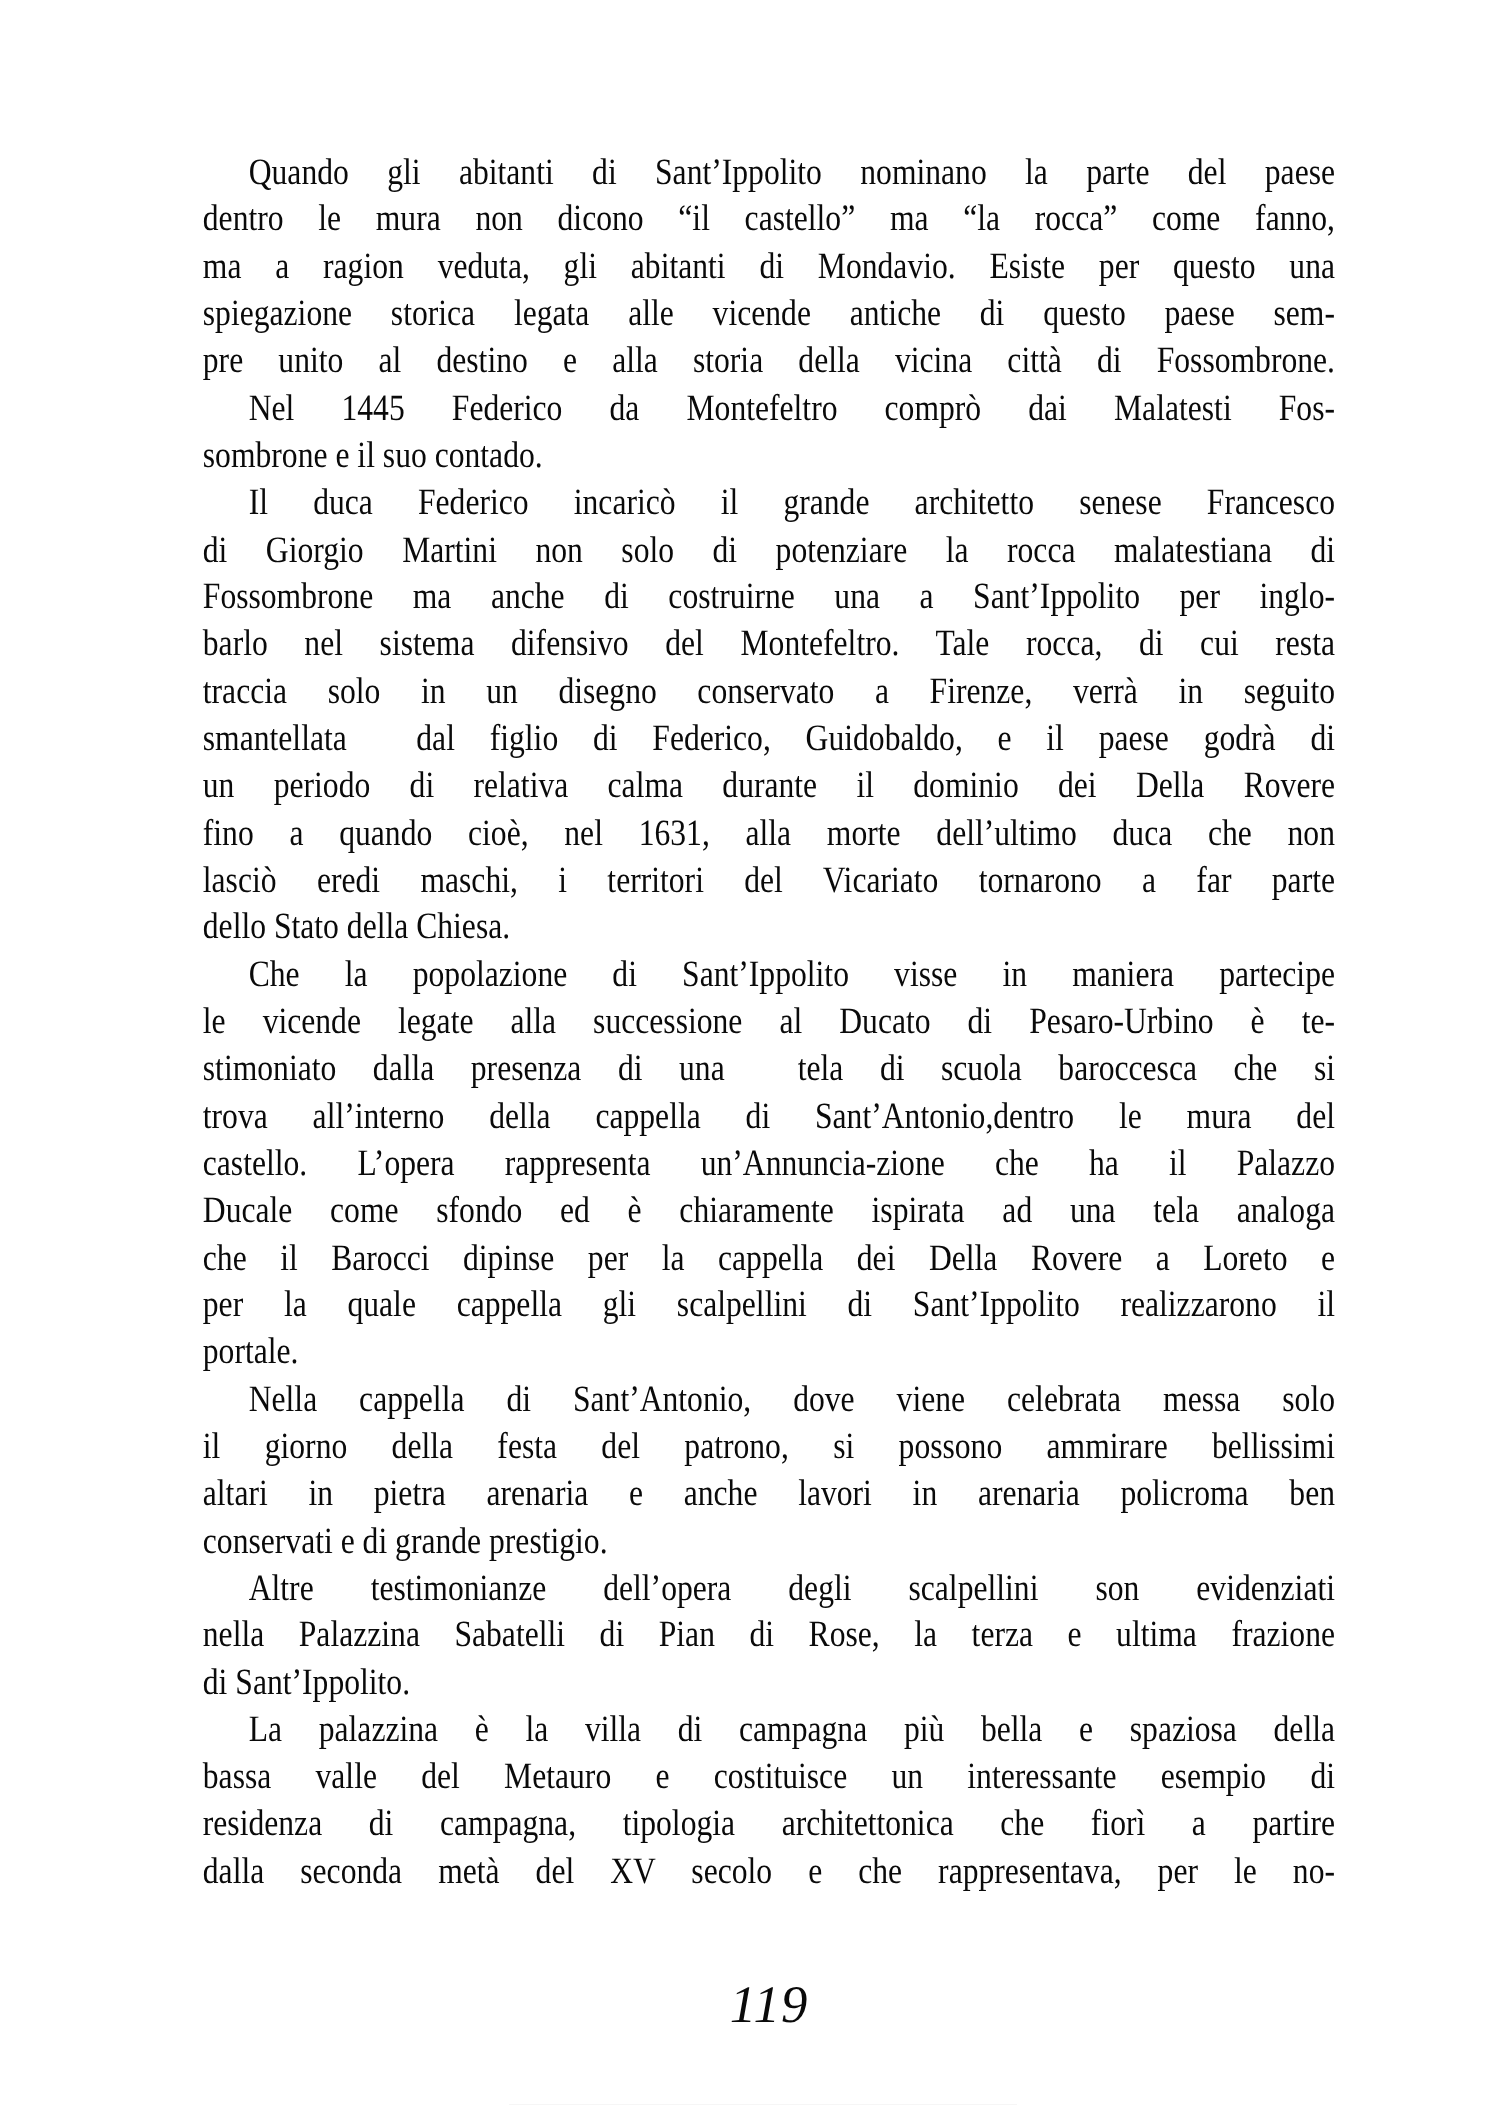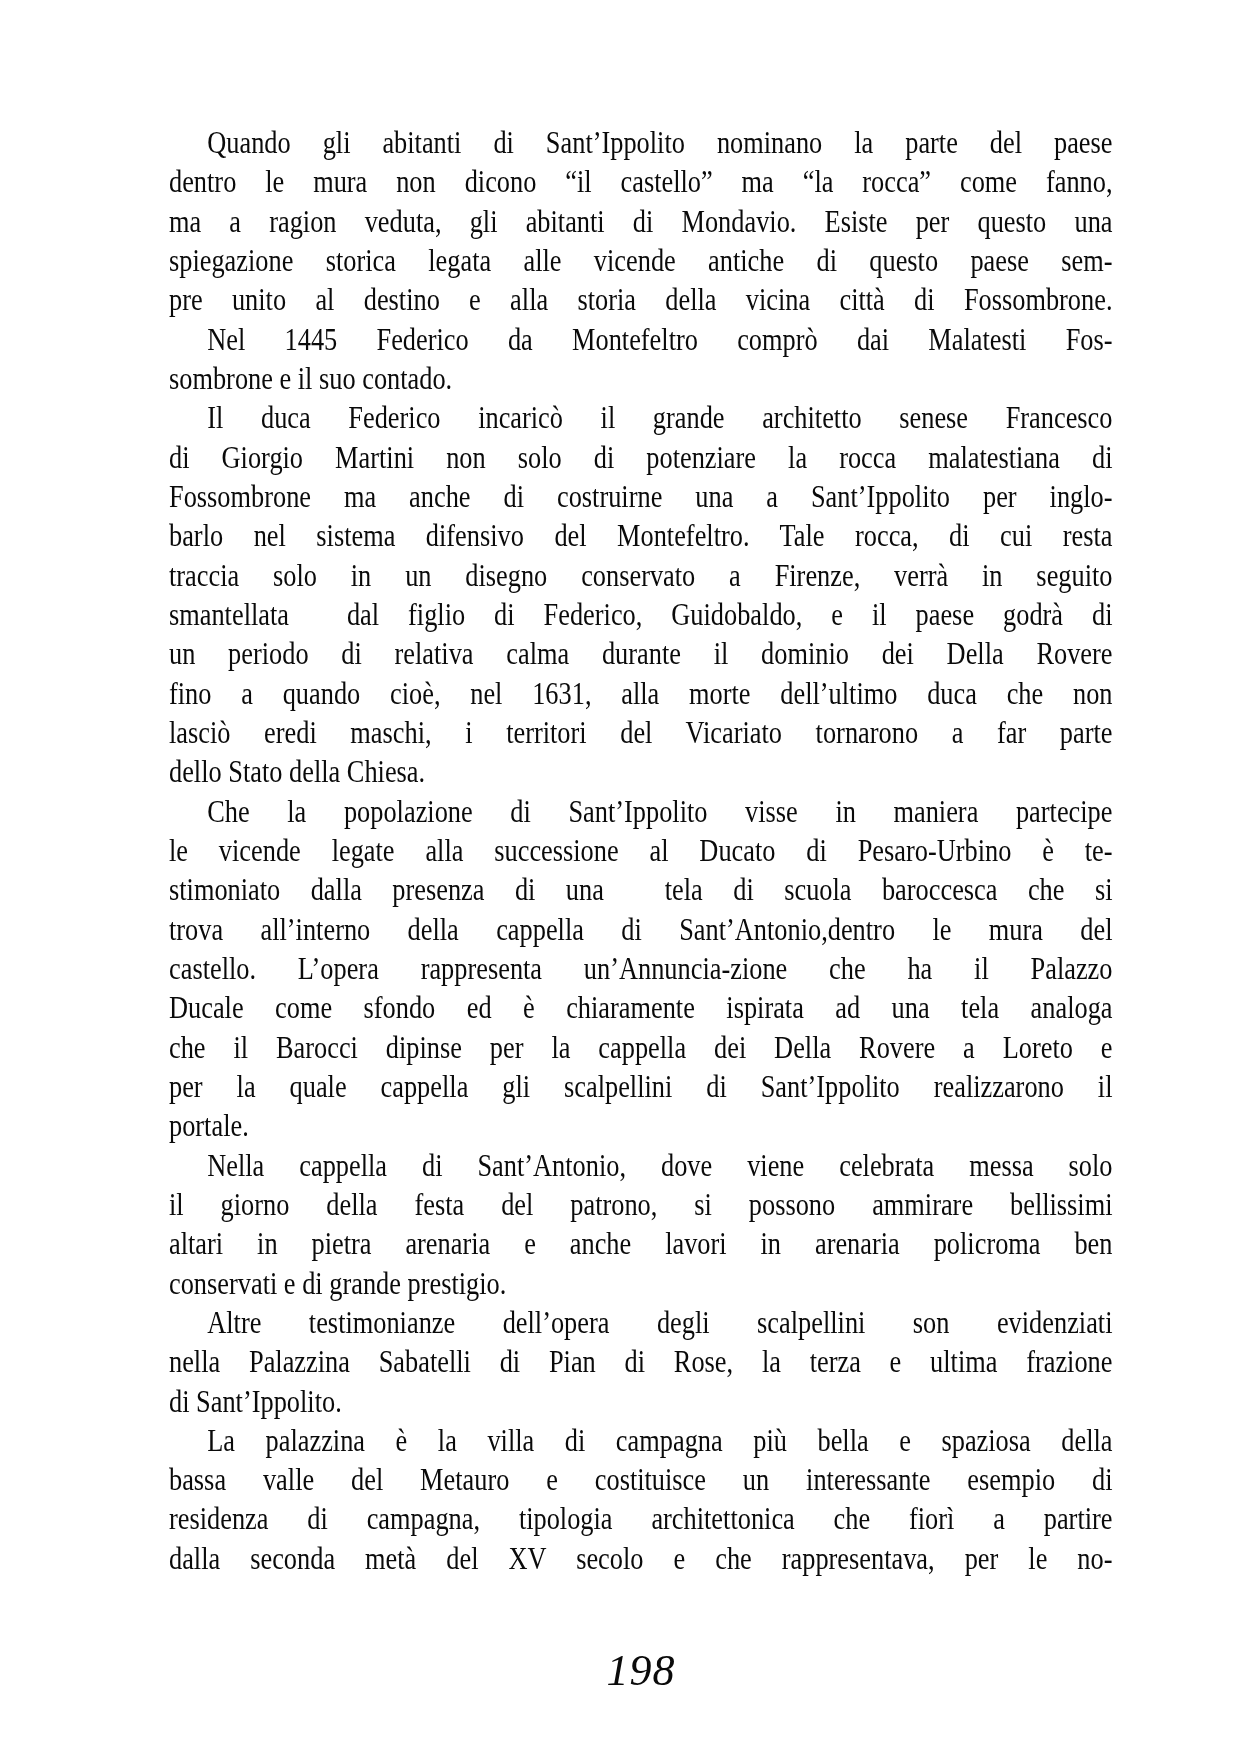--- a/index.html
+++ b/index.html
@@ -103,14 +103,14 @@
         <div class="line">nella Palazzina Sabatelli di Pian di Rose, la terza e ultima frazione</div>
         <div class="line nojust">di Sant’Ippolito.</div>
       </div>
       <div class="para">
         <div class="line indent">La palazzina è la villa di campagna più bella e spaziosa della</div>
         <div class="line">bassa valle del Metauro e costituisce un interessante esempio di</div>
         <div class="line">residenza di campagna, tipologia architettonica che fiorì a partire</div>
         <div class="line">dalla seconda metà del XV secolo e che rappresentava, per le no-</div>
       </div>
     </div>
-  <div class="page-number">198</div>
+  <div class="page-number">119</div>
 </div>
 
 </body></html>

